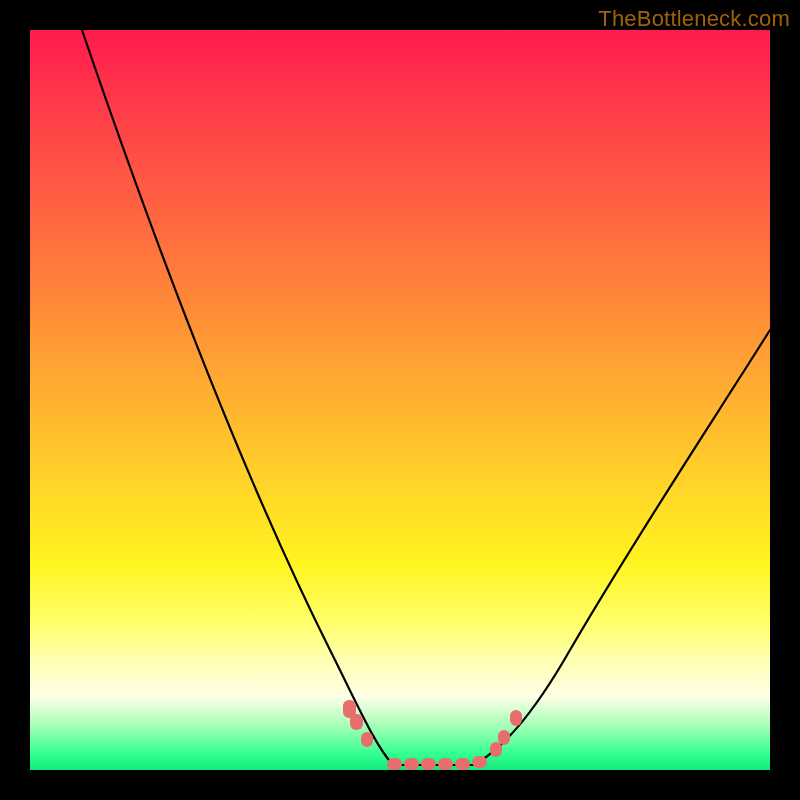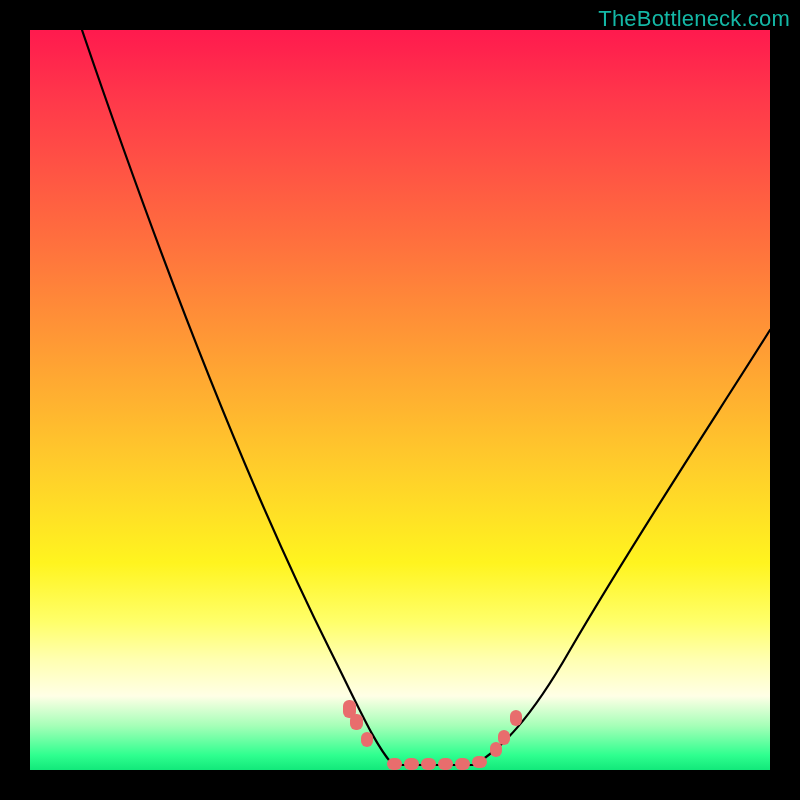--- a/index.html
+++ b/index.html
@@ -37,21 +37,21 @@
       #ffffe6 90%,
       #a6ffb8 94%,
       #2fff8f 98%,
       #12e87a 100%
     );
   }
   .watermark {
     position: absolute;
     top: 6px;
     right: 10px;
-    color: #14b8a6;
+    color: #a16207;
     font-size: 22px;
     letter-spacing: 0.2px;
     user-select: none;
   }
   svg.curve {
     position: absolute;
     left: 0; top: 0;
     width: 740px;
     height: 740px;
     overflow: visible;

